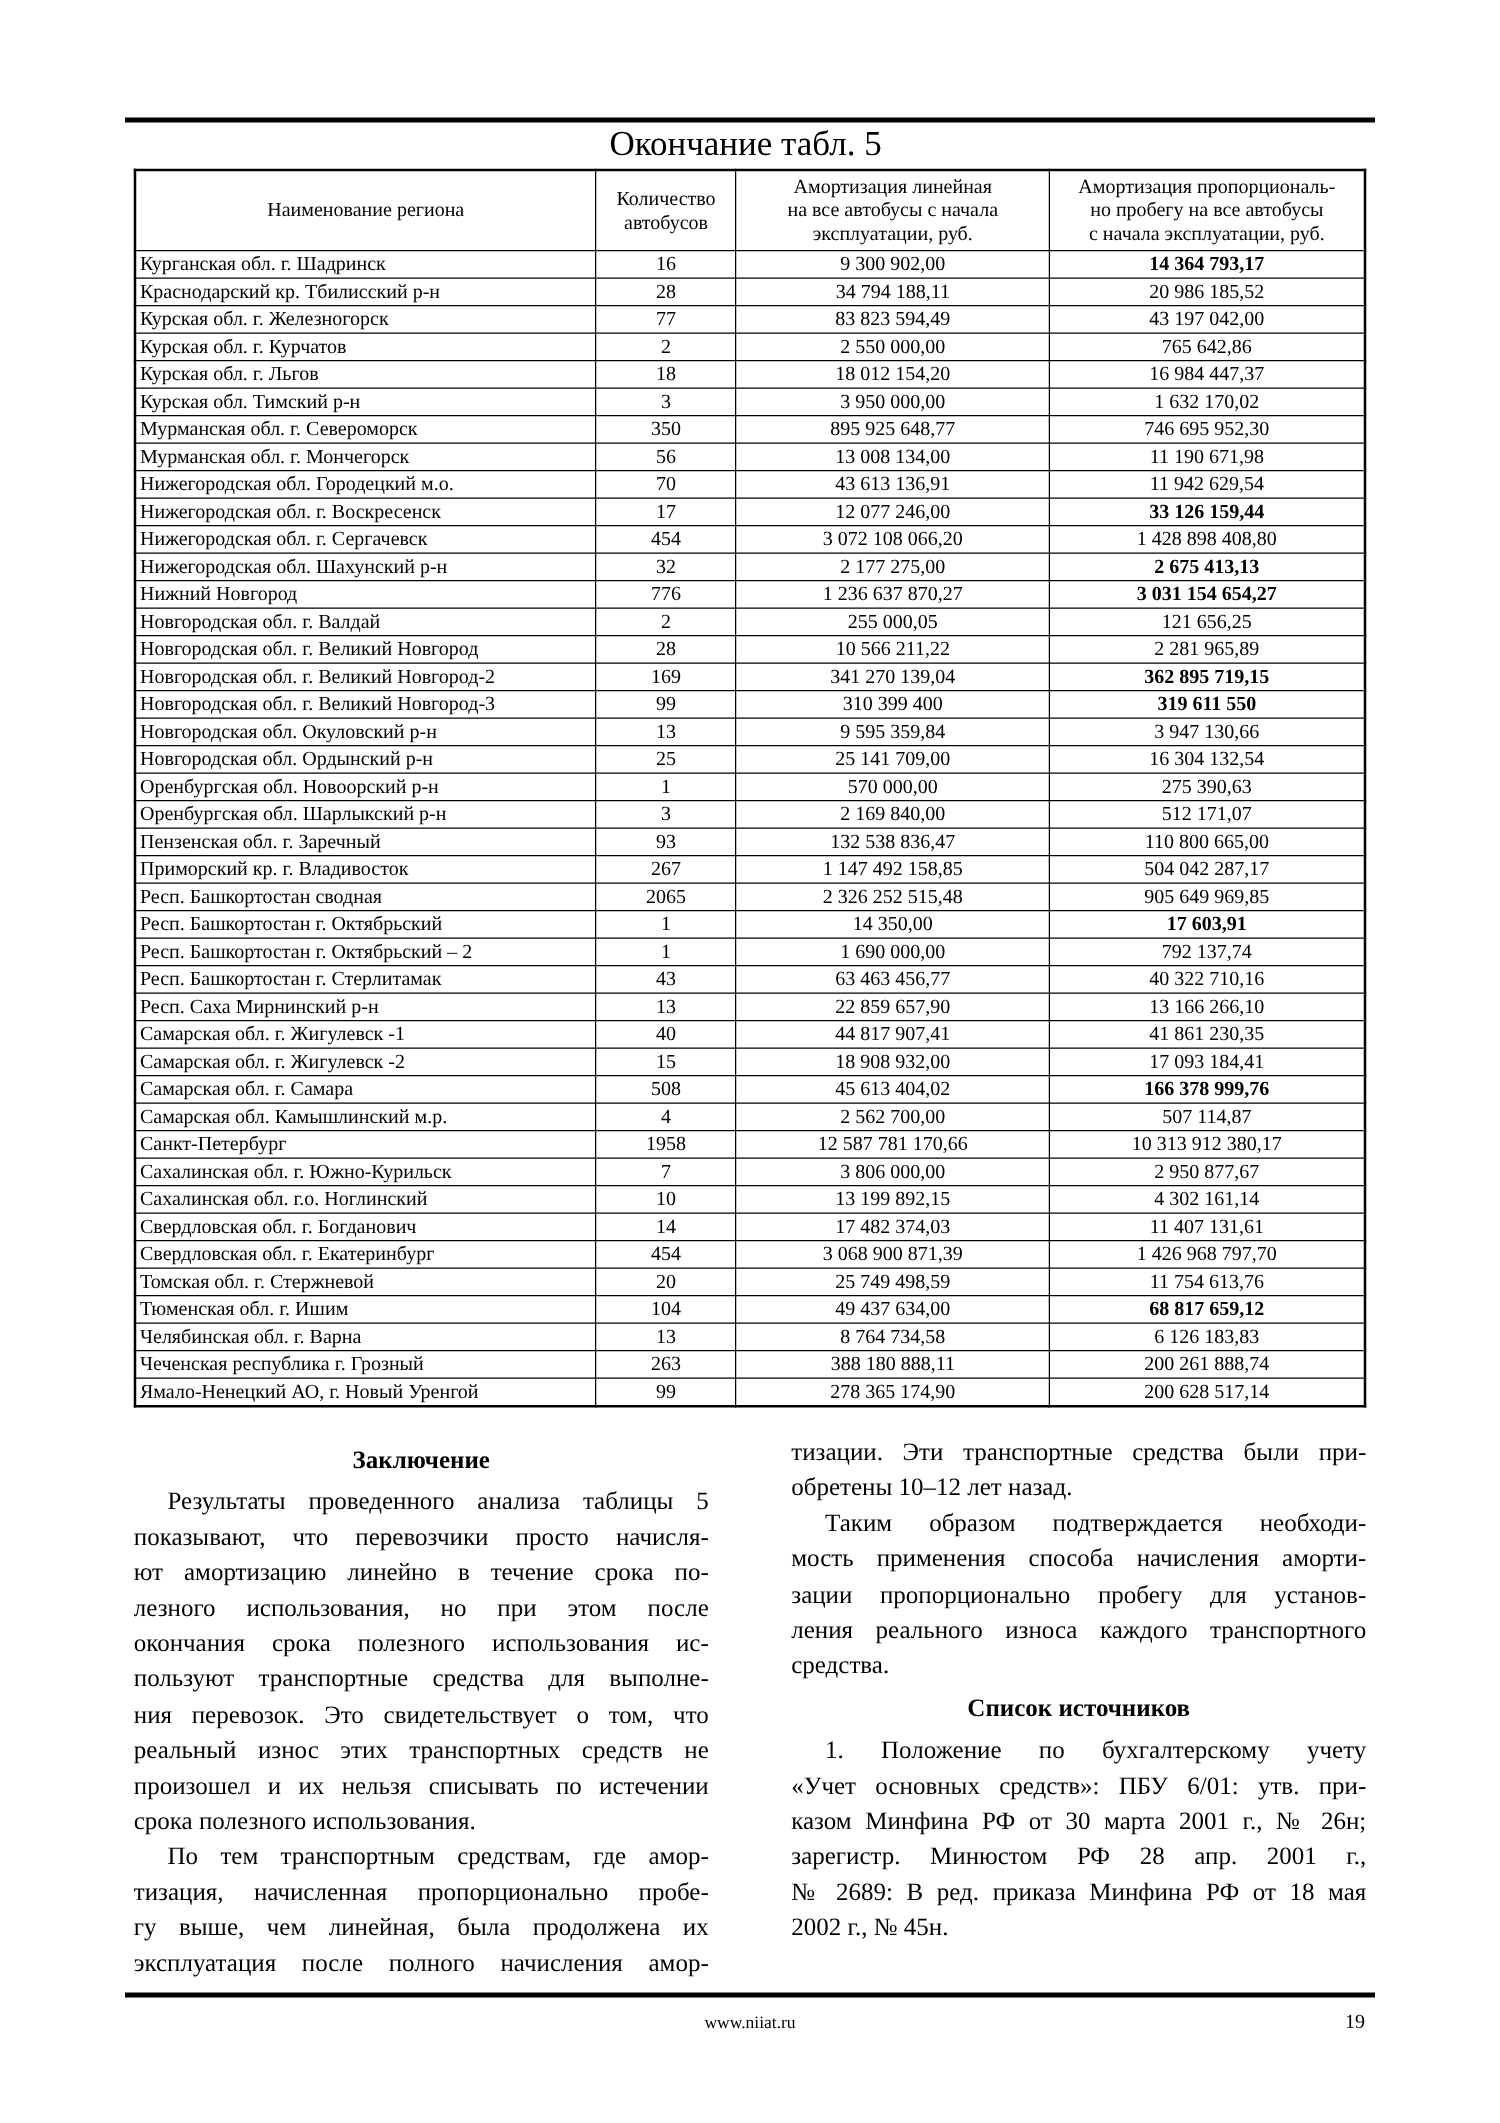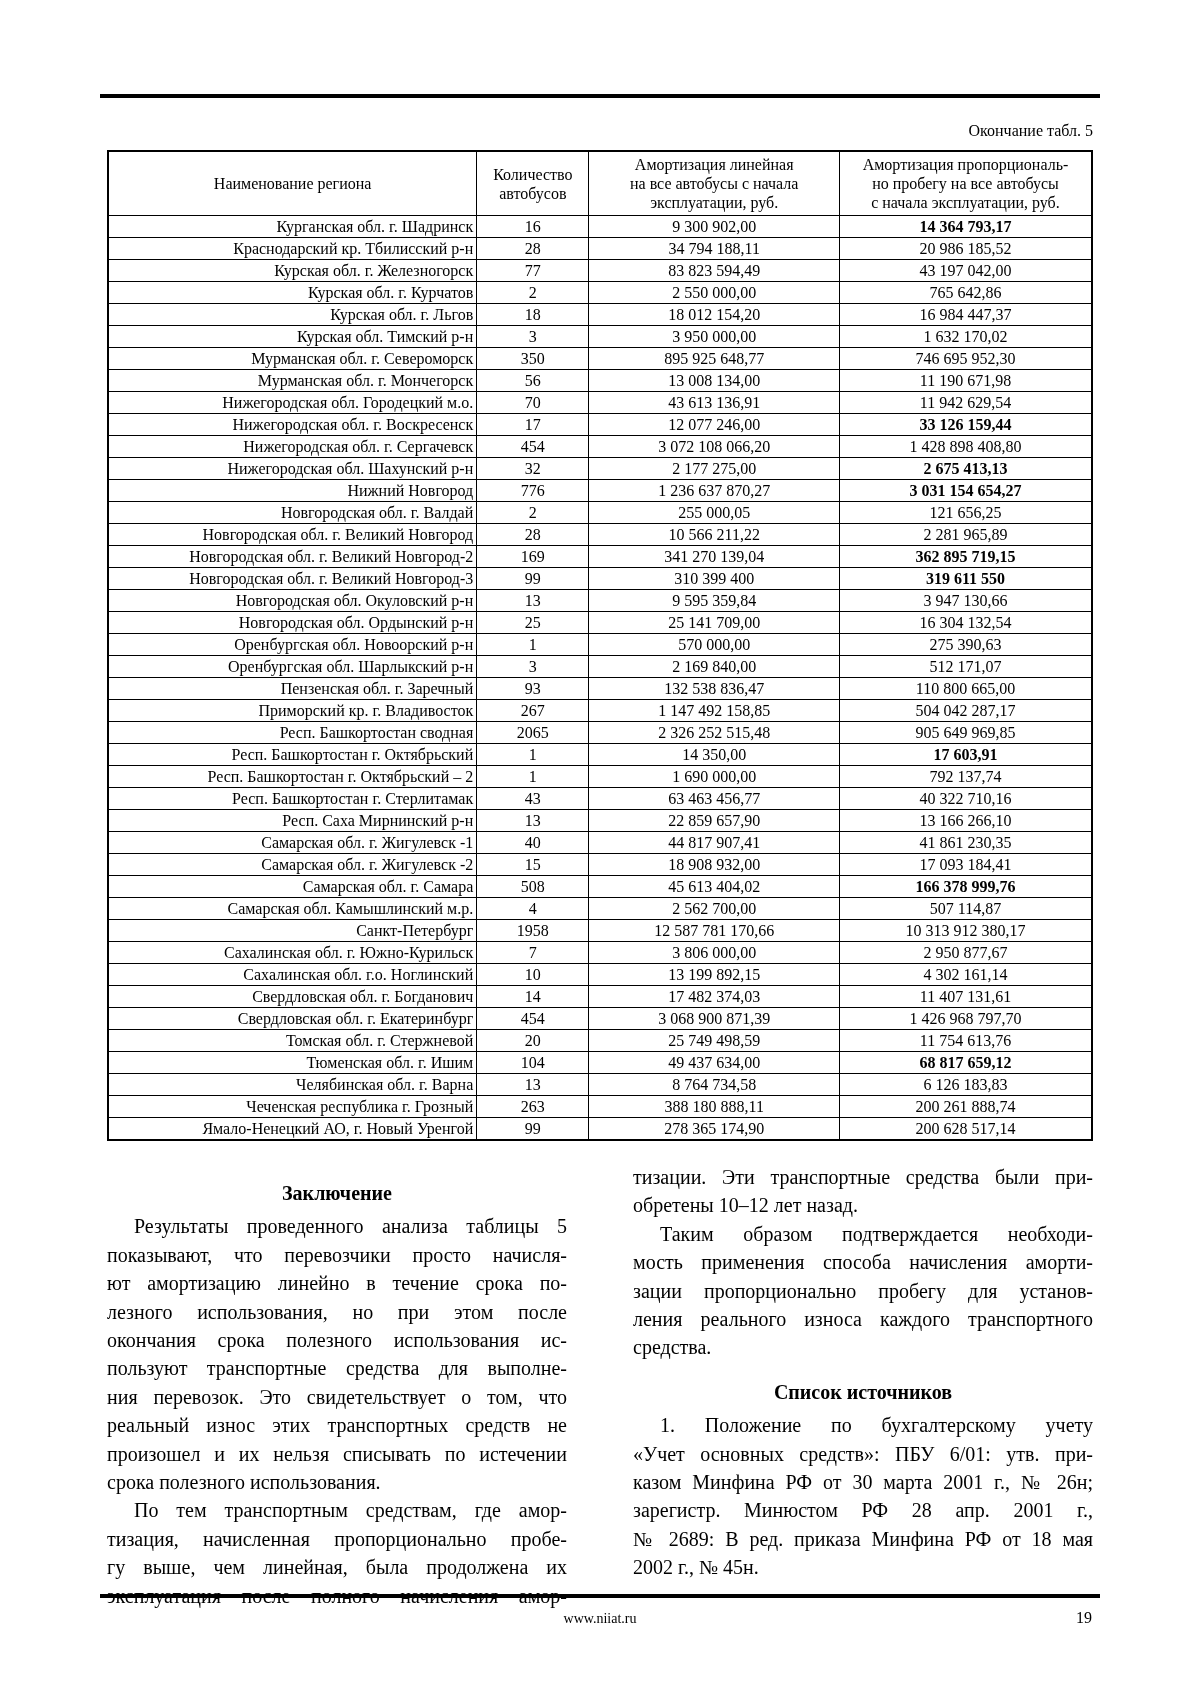--- a/index.html
+++ b/index.html
@@ -3,41 +3,41 @@
 <meta charset="utf-8">
 <style>
   html,body { margin:0; padding:0; }
   body {
     width:1200px; height:1698px; background:#ffffff; color:#000;
     font-family:"Liberation Serif","DejaVu Serif",serif;
     position:relative; overflow:hidden;
   }
   .content { position:absolute; left:100px; top:0; width:1000px; }
   .top-rule { margin-top:94px; height:4px; background:#000; }
-  .caption { text-align:right; font-size:16px; line-height:26px; margin:20px 7px 6px 0; }
+  .caption { text-align:center; font-size:28px; line-height:26px; margin:5px 7px 6px 0; }
 
   table.depr {
     margin-left:7px; width:986px; border-collapse:collapse; table-layout:fixed;
     border:2px solid #000;
   }
   table.depr th, table.depr td { border:1px solid #000; overflow:hidden; }
   table.depr th {
     font-weight:normal; font-size:16px; line-height:19px; text-align:center;
     vertical-align:middle; height:61px; padding:1px 2px;
   }
   table.depr td { font-size:16px; line-height:21px; height:21px; padding:0 3px; white-space:nowrap; }
-  td.region { text-align:right; padding-left:4px; }
+  td.region { text-align:left; padding-left:4px; }
   td.num { text-align:center; }
   td.b { font-weight:bold; }
 
   .columns { margin:22px 0 0 7px; width:986px; display:flex; justify-content:space-between; }
   .col { width:460px; }
   .section-heading {
     font-size:20px; line-height:28.4px; font-weight:bold; text-align:center;
-    margin:16px 0 5px 0;
+    margin:6px 0 5px 0;
   }
   .para { margin:0; }
   .tline { font-size:20px; line-height:28.4px; text-align:justify; text-align-last:left; }
   .tline.just { text-align-last:justify; }
   .tline.ind { text-indent:27px; }
 
   .footer { position:absolute; left:100px; width:1000px; top:1594px; }
   .footer-rule { height:4px; background:#000; }
   .footer-row { position:relative; margin-top:8px; height:28px; }
   .footer-url { display:block; text-align:center; font-size:14px; line-height:26px; }

